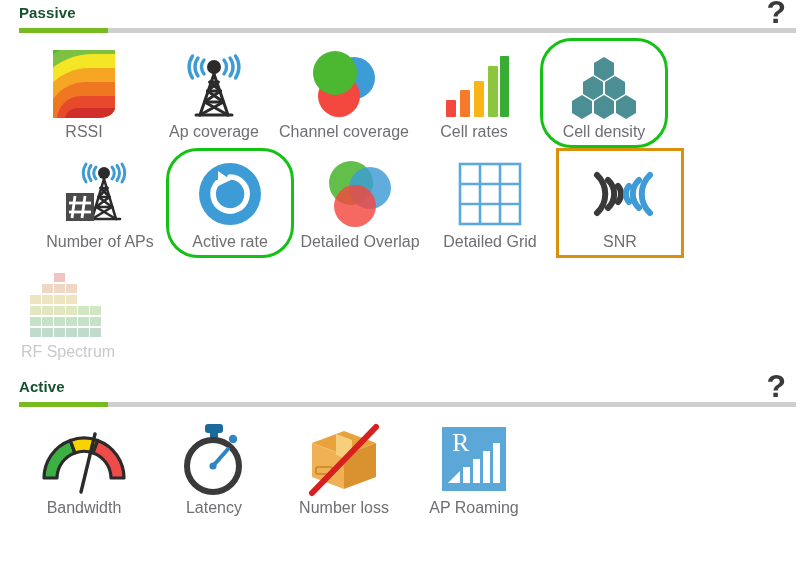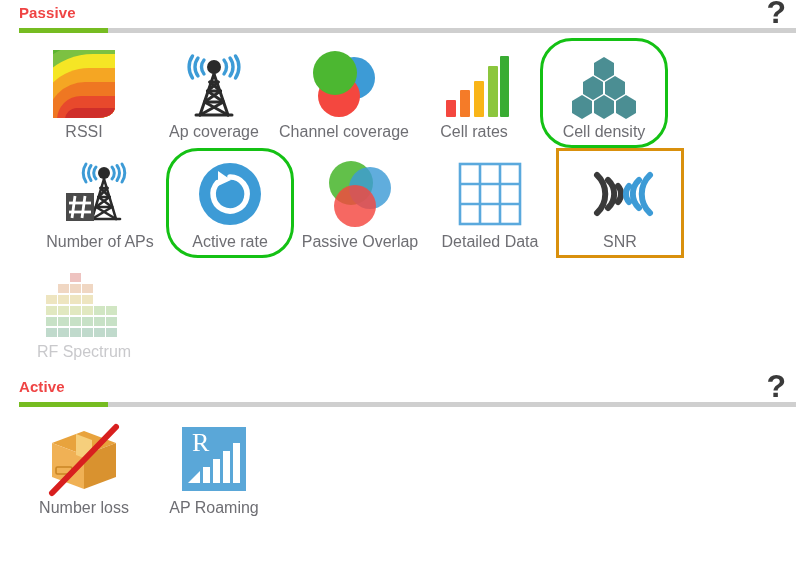--- a/index.html
+++ b/index.html
@@ -23,21 +23,21 @@
   .section-head {
     position: relative;
     height: 38px;
   }
   .section-title {
     position: absolute;
     left: 19px;
     top: 4px;
     font-size: 15px;
     font-weight: bold;
-    color: #ef4444;
+    color: #14532d;
     letter-spacing: 0.1px;
   }
   .help-icon {
     position: absolute;
     right: 14px;
     top: -4px;
     font-size: 32px;
     font-weight: bold;
     color: #3a3a3a;
     line-height: 1;
@@ -99,21 +99,21 @@
     color: #6e6e73;
     text-align: left;
     line-height: 1.1;
     white-space: nowrap;
   }
   .tile.disabled .label { color: #c9c9cc; }
 
   
   .row-1 { padding-left: 20px; }
   .row-2 { padding-left: 36px; }
-  .row-3 { padding-left: 20px; }
+  .row-3 { padding-left: 4px; }
   .row-a { padding-left: 20px; }
 
   
   .active-head { margin-top: 6px; }
   .tile-active { height: 112px; }
   .tile-active .art { height: 80px; }
 </style>
 </head>
 <body>
 
@@ -282,33 +282,33 @@
       <div class="tile">
         <div class="art">
           <svg width="78" height="74" viewBox="0 0 78 74">
             <g style="mix-blend-mode:normal">
               <circle cx="30" cy="26" r="22" fill="#4cb731" opacity="0.88"></circle>
               <circle cx="49" cy="31" r="21" fill="#3d9bd6" opacity="0.82"></circle>
               <circle cx="34" cy="49" r="21" fill="#f4473f" opacity="0.82"></circle>
             </g>
           </svg>
         </div>
-        <div class="label">Passive Overlap</div>
+        <div class="label">Detailed Overlap</div>
       </div>
 
       <div class="tile">
         <div class="art">
           <svg width="70" height="70" viewBox="0 0 70 70">
             <g stroke="#5aa9dd" stroke-width="2.6" fill="none">
               <rect x="5" y="5" width="60" height="60"></rect>
               <path d="M25 5 V65 M45 5 V65 M5 25 H65 M5 45 H65"></path>
             </g>
           </svg>
         </div>
-        <div class="label">Detailed Data</div>
+        <div class="label">Detailed Grid</div>
       </div>
 
       <div class="tile sel-orange">
         <div class="art">
           <svg width="78" height="70" viewBox="0 0 78 70">
             <g fill="none" stroke-linecap="round">
               <g stroke="#3a3a3a">
                 <path d="M16 16 A26 26 0 0 1 16 54" stroke-width="6"></path>
                 <path d="M27 21 A19 19 0 0 1 27 49" stroke-width="6"></path>
                 <path d="M37 27 A12 12 0 0 1 37 43" stroke-width="6"></path>
@@ -371,21 +371,47 @@
     <div class="section-title">Active</div>
     <div class="help-icon">?</div>
     <div class="rule">
       <div class="fill"></div>
     </div>
   </div>
 
   <div class="grid">
     <div class="row row-a">
 
-
+      <div class="tile tile-active">
+        <div class="art">
+          <svg width="92" height="74" viewBox="0 0 92 74">
+            <g transform="translate(46,56)">
+              <path d="M-40 0 A40 40 0 0 1 -13.7 -37.6 L-9.1 -25.1 A27 27 0 0 0 -27 0 Z" fill="#3cb043" stroke="#2b2b2b" stroke-width="3.2" stroke-linejoin="round"></path>
+              <path d="M-13.7 -37.6 A40 40 0 0 1 13.7 -37.6 L9.1 -25.1 A27 27 0 0 0 -9.1 -25.1 Z" fill="#f7d400" stroke="#2b2b2b" stroke-width="3.2" stroke-linejoin="round"></path>
+              <path d="M13.7 -37.6 A40 40 0 0 1 40 0 L27 0 A27 27 0 0 0 9.1 -25.1 Z" fill="#ef4b4b" stroke="#2b2b2b" stroke-width="3.2" stroke-linejoin="round"></path>
+              <path d="M11 -44 L-3 14" stroke="#2b2b2b" stroke-width="3.4" stroke-linecap="round" fill="none"></path>
+            </g>
+          </svg>
+        </div>
+        <div class="label">Bandwidth</div>
+      </div>
+
+      <div class="tile tile-active">
+        <div class="art">
+          <svg width="74" height="76" viewBox="0 0 74 76">
+            <rect x="28" y="3" width="18" height="9" rx="3" fill="#1b6a9c"></rect>
+            <rect x="33" y="10" width="8" height="7" fill="#1b6a9c"></rect>
+            <circle cx="56" cy="18" r="4.2" fill="#2e86c1"></circle>
+            <circle cx="36" cy="45" r="26" fill="none" stroke="#3a3a3a" stroke-width="6"></circle>
+            <path d="M36 45 L51 28" stroke="#2e86c1" stroke-width="4" stroke-linecap="round"></path>
+            <circle cx="36" cy="45" r="3.6" fill="#2e86c1"></circle>
+          </svg>
+        </div>
+        <div class="label">Latency</div>
+      </div>
 
       <div class="tile tile-active">
         <div class="art">
           <svg width="84" height="76" viewBox="0 0 84 76">
             <polygon points="10,22 42,10 74,22 42,34" fill="#e8a33d"></polygon>
             <polygon points="10,22 42,34 42,68 10,56" fill="#f0b155"></polygon>
             <polygon points="74,22 42,34 42,68 74,56" fill="#d9922f"></polygon>
             <polygon points="34,13 50,19 50,34 42,37 34,34" fill="#f6cf7c"></polygon>
             <rect x="14" y="46" width="16" height="7" rx="1.5" fill="none" stroke="#c98524" stroke-width="1.6"></rect>
             <path d="M10 72 L74 6" stroke="#d81f1f" stroke-width="6" stroke-linecap="round"></path>

